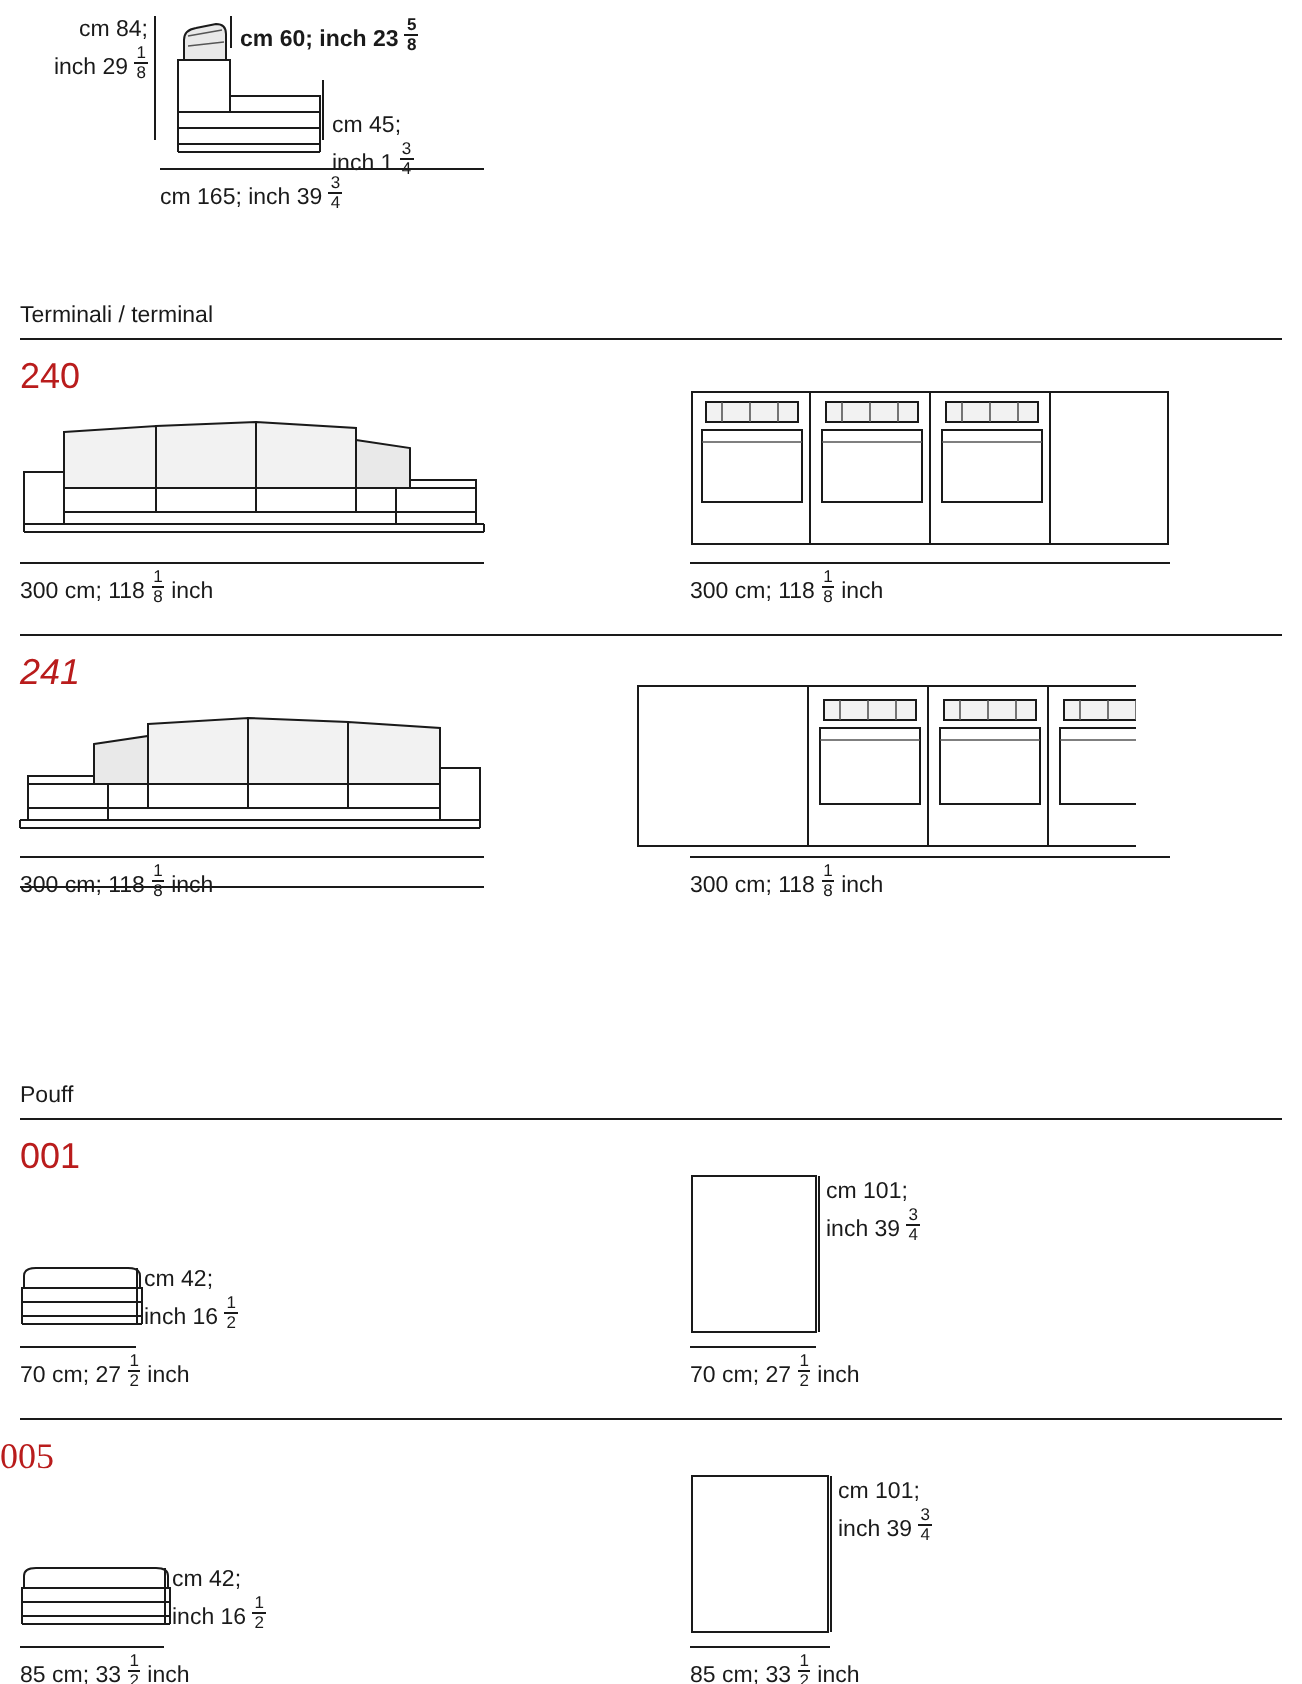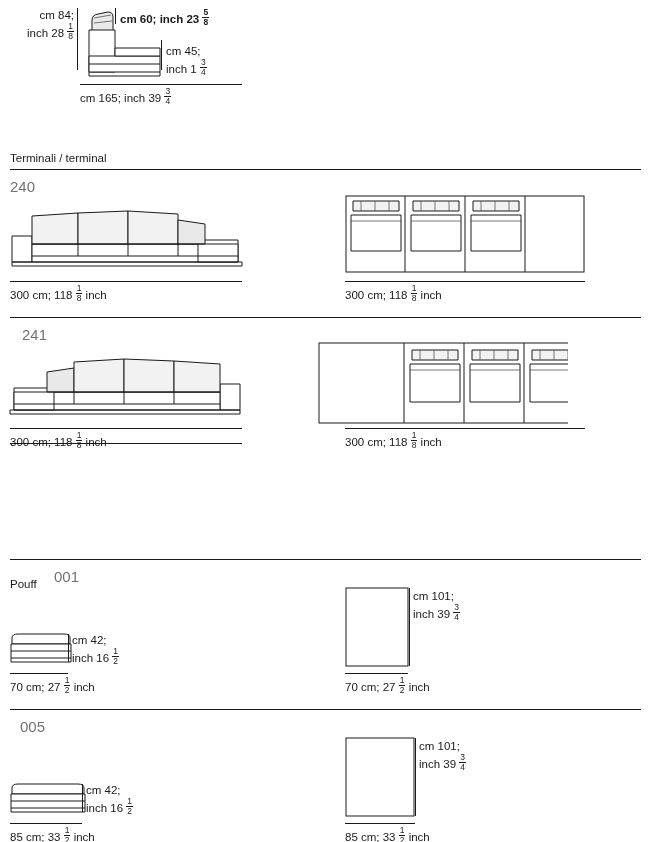--- a/index.html
+++ b/index.html
@@ -38,22 +38,22 @@
   .frac .n { display: block; border-bottom: 1px solid #1a1a1a; padding: 0 1px; }
   .frac .d { display: block; padding: 0 1px; }
 
   .section-label {
     position: absolute;
     font-size: 11.5px;
     color: #1a1a1a;
   }
   .model-num {
     position: absolute;
-    font-size: 15px;
-    color: #737373;
+    font-size: 18px;
+    color: #b91c1c;
   }
   .rule {
     position: absolute;
     height: 1px;
     background: #1a1a1a;
   }
 
   
   .capline {
     position: absolute;
@@ -86,38 +86,38 @@
 </style>
 </head>
 <body>
 
 <div class="page">
 
   <div>
 
     <div class="dim" style="position:absolute; left:12px; top:8px; text-align:right; width:62px;">
       <span>cm 84;</span><br>
-      <span>inch 28</span>
+      <span>inch 29</span>
       <span class="frac">
         <span class="n">1</span>
         <span class="d">8</span>
       </span>
     </div>
     <div class="vtick" style="left:77px; top:8px; height:62px;"></div>
 
     <div class="dim" style="position:absolute; left:120px; top:8px;font-weight:bold;">
       <span>cm 60; inch 23</span>
       <span class="frac">
         <span class="n">5</span>
         <span class="d">8</span>
       </span>
     </div>
     <div class="vtick" style="left:115px; top:8px; height:16px;"></div>
 
-    <div class="dim" style="position:absolute; left:166px; top:44px;">
+    <div class="dim" style="position:absolute; left:166px; top:56px;">
       <span>cm 45;</span><br>
       <span>inch 1</span>
       <span class="frac">
         <span class="n">3</span>
         <span class="d">4</span>
       </span>
     </div>
     <div class="vtick" style="left:161px; top:40px; height:30px;"></div>
 
     <svg width="110" height="76" style="position:absolute; left:80px; top:10px;">
@@ -207,21 +207,21 @@
     <span>300 cm; 118</span>
     <span class="frac">
       <span class="n">1</span>
       <span class="d">8</span>
     </span>
     <span>inch</span>
   </div>
 
   <div class="rule" style="left:10px; top:317px; width:631px;"></div>
 
-  <div class="model-num" style="left:22px; top:326px;">241</div>
+  <div class="model-num" style="left:10px; top:326px;font-style:italic;">241</div>
 
   <svg width="245" height="78" style="position:absolute; left:8px; top:348px;">
 
     <path class="fillw" d="M212,36 L232,36 L232,62 L212,62 Z"></path>
 
     <path class="fillw" d="M6,44 L212,44 L212,62 L6,62 Z"></path>
 
     <path class="fillw" d="M6,40 L46,40 L46,62 L6,62 Z"></path>
 
     <path class="fillgg" d="M39,24 L66,20 L66,44 L39,44 Z"></path>
@@ -269,24 +269,24 @@
   <div class="capline" style="left:345px; top:428px; width:240px;"></div>
   <div class="caption" style="left:345px; top:431px;">
     <span>300 cm; 118</span>
     <span class="frac">
       <span class="n">1</span>
       <span class="d">8</span>
     </span>
     <span>inch</span>
   </div>
 
-  <div class="section-label" style="left:10px; top:542px;margin-top:36px;">Pouff</div>
+  <div class="section-label" style="left:10px; top:542px;">Pouff</div>
   <div class="rule" style="left:10px; top:559px; width:631px;"></div>
 
-  <div class="model-num" style="left:10px; top:568px;margin-left:44px;">001</div>
+  <div class="model-num" style="left:10px; top:568px;">001</div>
 
   <svg width="72" height="36" style="position:absolute; left:8px; top:632px;">
     <path class="fillw" d="M4,6 Q4,2 10,2 L56,2 Q62,2 62,6 L62,12 L4,12 Z"></path>
     <path class="fillw" d="M3,12 L63,12 L63,26 L3,26 Z"></path>
     <path class="line" d="M3,19 L63,19"></path>
     <path class="line" d="M3,26 L3,30 M63,26 L63,30"></path>
     <path class="line" d="M3,30 L63,30"></path>
   </svg>
   <div class="vtick" style="left:68px; top:634px; height:28px;"></div>
   <div class="dim" style="position:absolute; left:72px; top:633px;">
@@ -326,21 +326,21 @@
     <span>70 cm; 27</span>
     <span class="frac">
       <span class="n">1</span>
       <span class="d">2</span>
     </span>
     <span>inch</span>
   </div>
 
   <div class="rule" style="left:10px; top:709px; width:631px;"></div>
 
-  <div class="model-num" style="left:20px; top:718px;">005</div>
+  <div class="model-num" style="left:0; top:718px;font-family:Liberation Serif, serif;">005</div>
 
   <svg width="86" height="36" style="position:absolute; left:8px; top:782px;">
     <path class="fillw" d="M4,6 Q4,2 10,2 L70,2 Q76,2 76,6 L76,12 L4,12 Z"></path>
     <path class="fillw" d="M3,12 L77,12 L77,26 L3,26 Z"></path>
     <path class="line" d="M3,19 L77,19"></path>
     <path class="line" d="M3,26 L3,30 M77,26 L77,30"></path>
     <path class="line" d="M3,30 L77,30"></path>
   </svg>
   <div class="vtick" style="left:82px; top:784px; height:28px;"></div>
   <div class="dim" style="position:absolute; left:86px; top:783px;">

